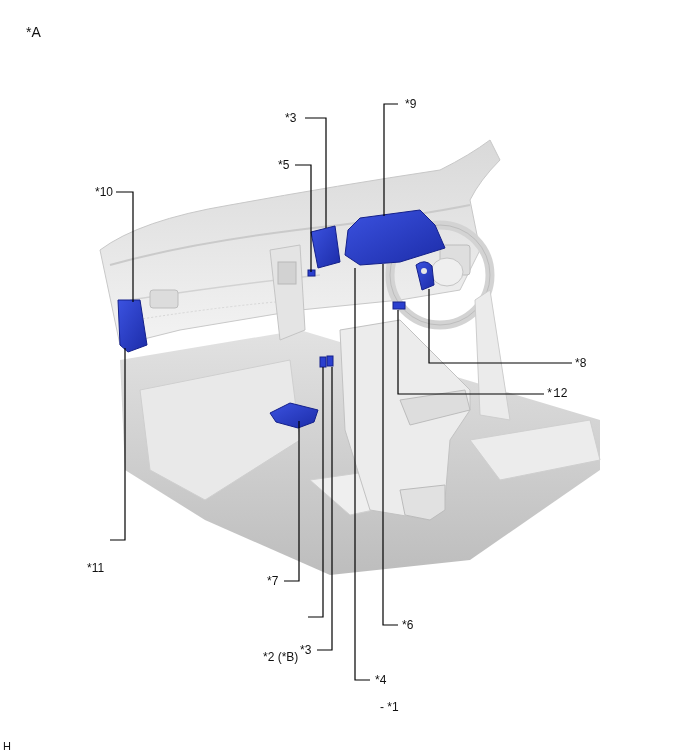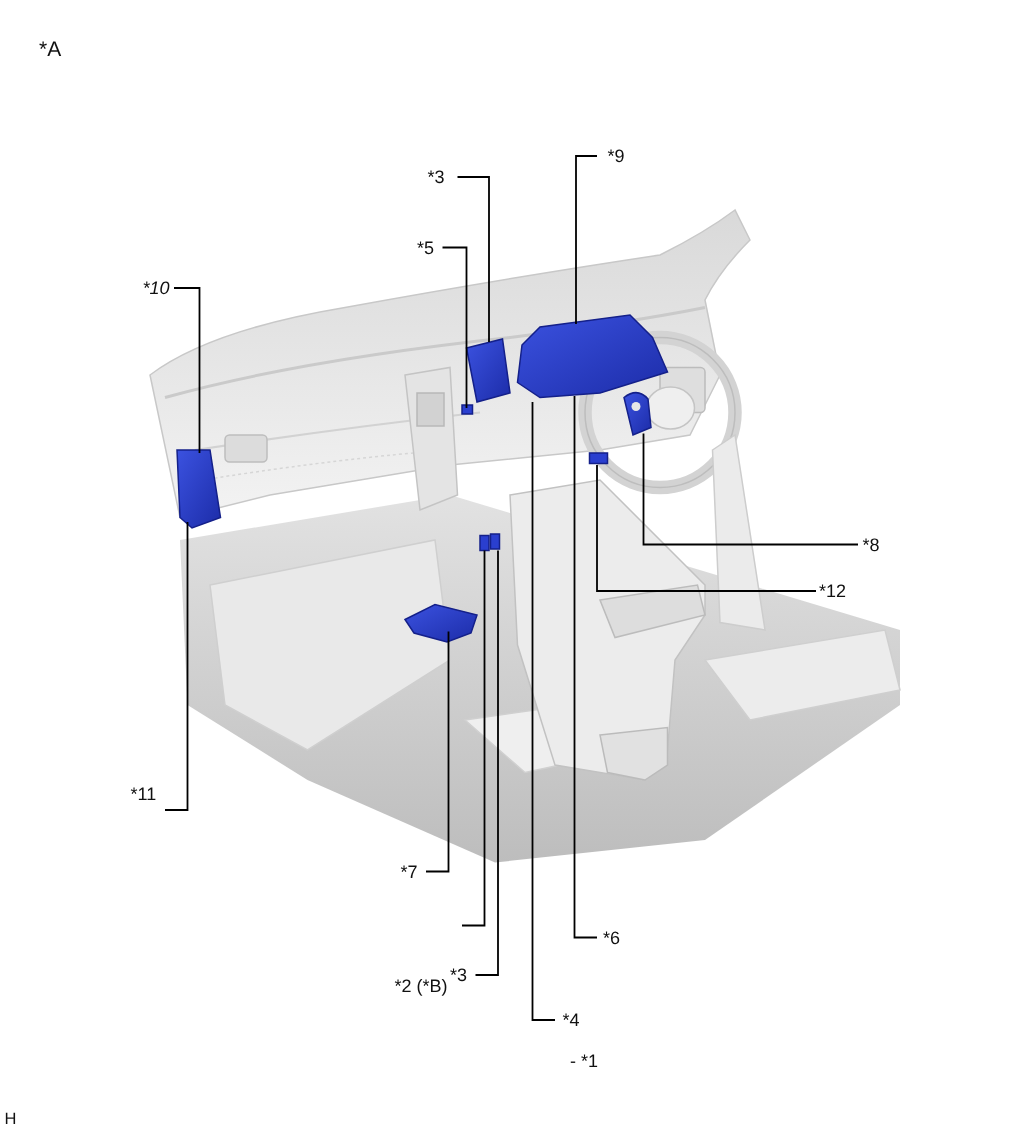--- a/index.html
+++ b/index.html
@@ -92,24 +92,24 @@
     <polyline points="370,680 355,680 355,268"></polyline>
     <polyline points="398,625 383,625 383,264"></polyline>
   </g>
 </svg>
 
 <div class="lbl lbl-big" style="left:26px; top:25px;">*A</div>
 
 <div class="lbl" style="left:285px; top:111px;">*3</div>
 <div class="lbl" style="left:405px; top:97px;">*9</div>
 <div class="lbl" style="left:278px; top:158px;">*5</div>
-<div class="lbl" style="left:95px; top:185px;font-style:italic;">*10</div>
+<div class="lbl" style="left:95px; top:185px;">*10</div>
 <div class="lbl" style="left:575px; top:356px;">*8</div>
-<div class="lbl" style="left:546px; top:387px;">*12</div>
-<div class="lbl" style="left:87px; top:522px;">*11</div>
+<div class="lbl" style="left:546px; top:387px;font-family:Liberation Mono, monospace;">*12</div>
+<div class="lbl" style="left:87px; top:561px;">*11</div>
 <div class="lbl" style="left:267px; top:574px;">*7</div>
 <div class="lbl" style="left:263px; top:610px;margin-top:40px;">*2 (*B)</div>
 <div class="lbl" style="left:402px; top:618px;">*6</div>
 <div class="lbl" style="left:300px; top:643px;">*3</div>
 <div class="lbl" style="left:375px; top:673px;">*4</div>
 <div class="lbl" style="left:380px; top:700px;">- *1</div>
 
 <div class="lbl" style="left:3px; top:739px; font-size:11px;">H</div>
 
 </body></html>

